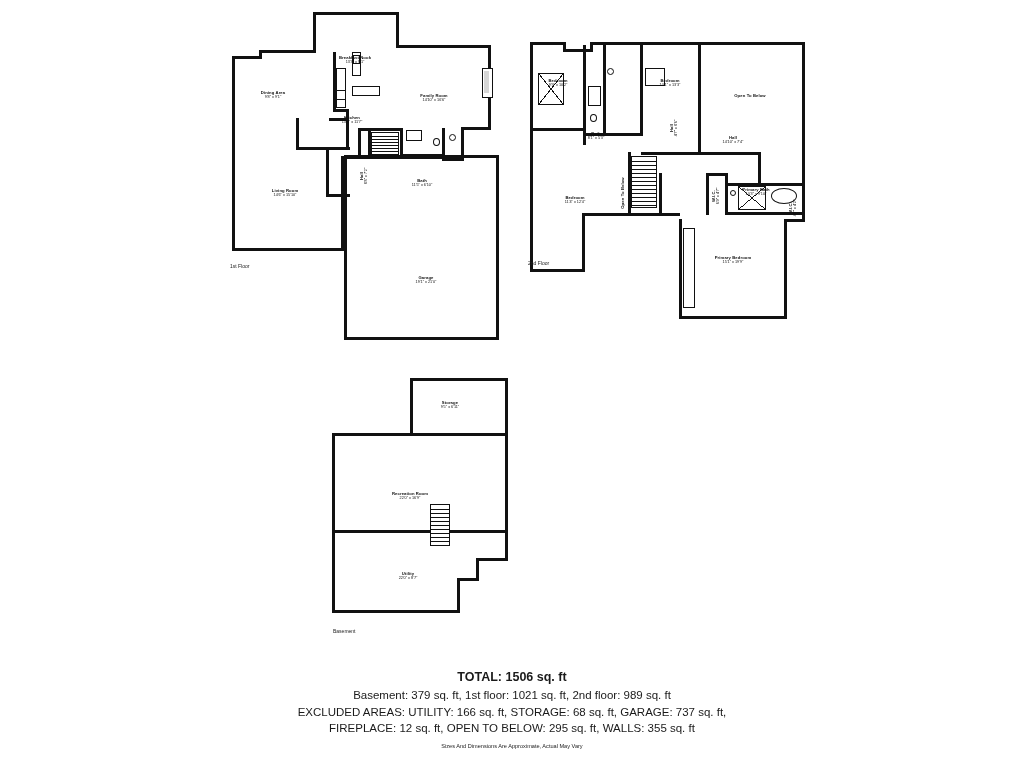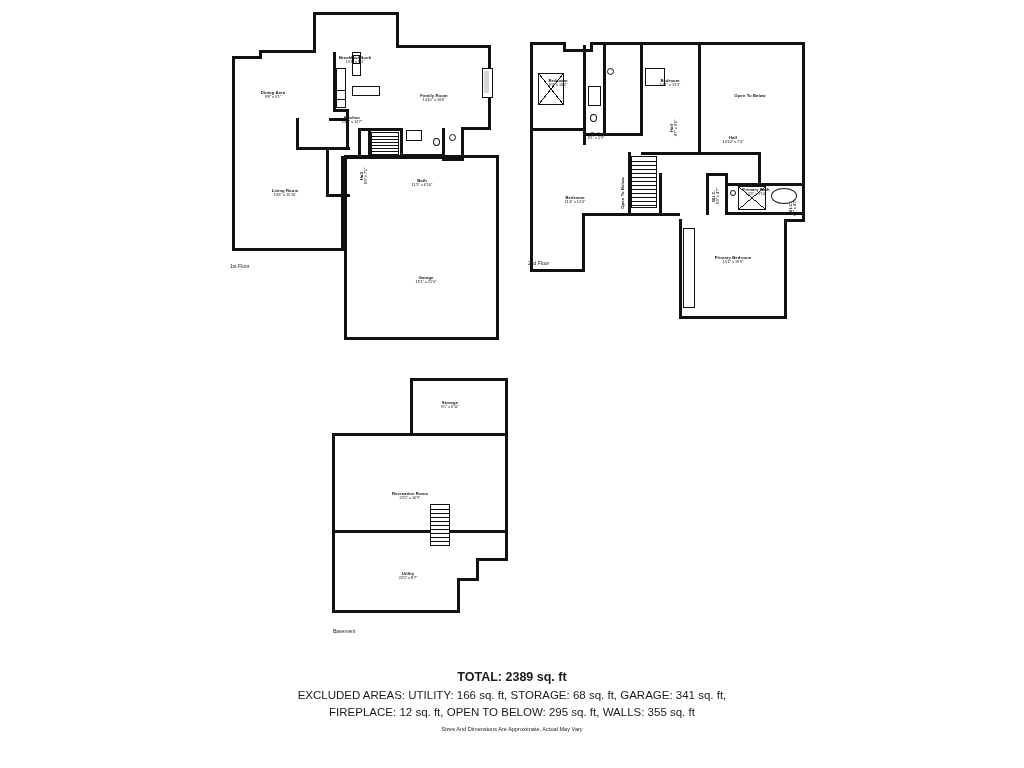--- a/index.html
+++ b/index.html
@@ -363,19 +363,20 @@
     </div>
     <div class="label" style="left:78px; top:198px;">
       <span class="name">Utility</span>
       <span class="dim">22'0" x 8'7"</span>
     </div>
 
     <div class="floor-caption" style="left:3px; top:250px;">Basement</div>
   </div>
 
   <div class="summary" style="top:670px;">
-    <div class="total">TOTAL: 2389 sq. ft</div>
-    <div class="line">EXCLUDED AREAS: UTILITY: 166 sq. ft, STORAGE: 68 sq. ft, GARAGE: 341 sq. ft,</div>
+    <div class="total">TOTAL: 1506 sq. ft</div>
+    <div class="line">Basement: 379 sq. ft, 1st floor: 1021 sq. ft, 2nd floor: 989 sq. ft</div>
+    <div class="line">EXCLUDED AREAS: UTILITY: 166 sq. ft, STORAGE: 68 sq. ft, GARAGE: 737 sq. ft,</div>
     <div class="line">FIREPLACE: 12 sq. ft, OPEN TO BELOW: 295 sq. ft, WALLS: 355 sq. ft</div>
     <div class="fine">Sizes And Dimensions Are Approximate, Actual May Vary</div>
   </div>
 
 </div>
 
 </body></html>

